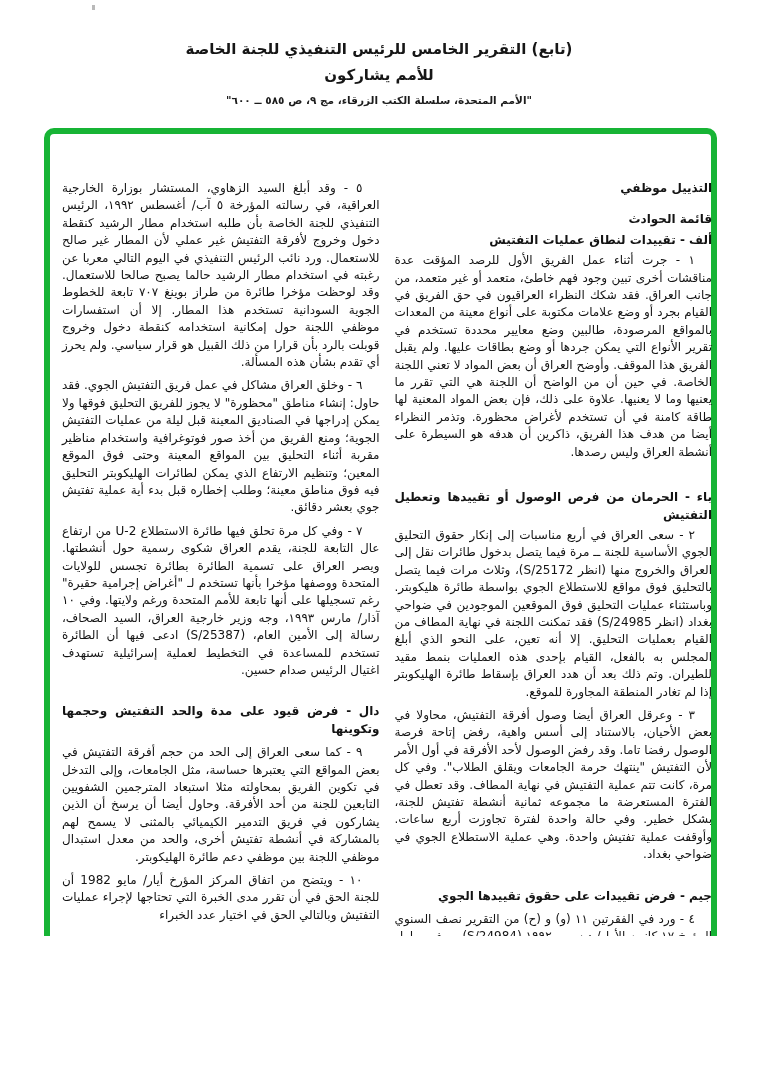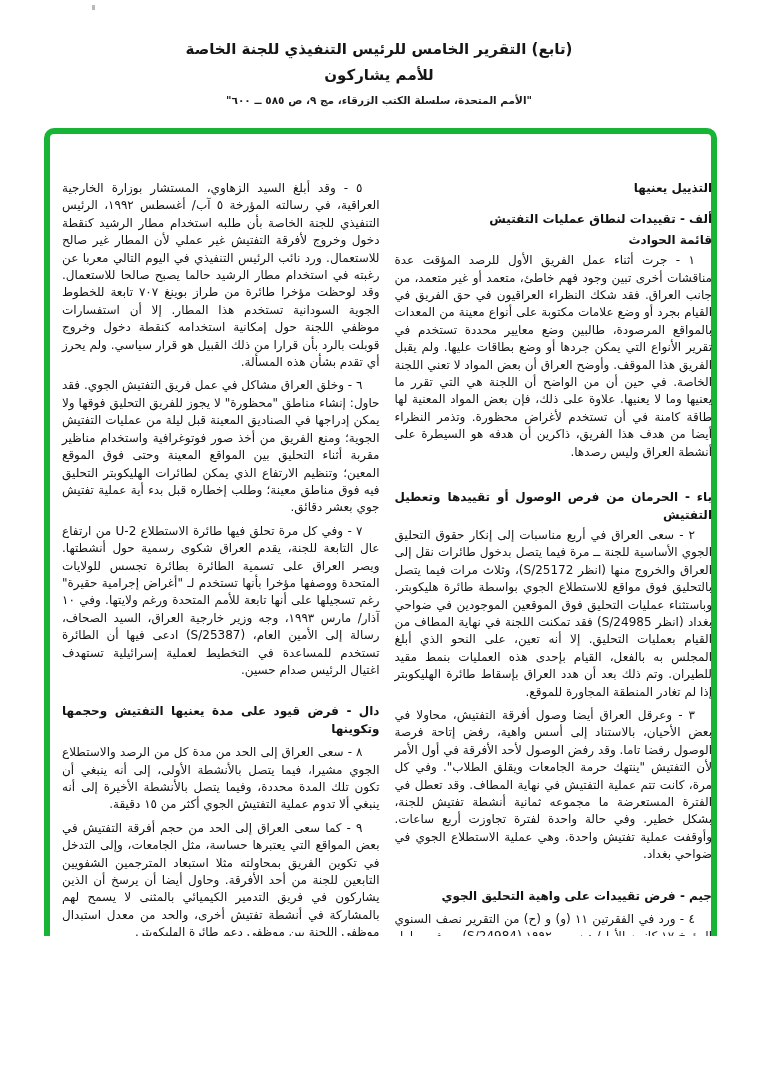--- a/index.html
+++ b/index.html
@@ -125,37 +125,36 @@
     <div class="header-title-1">(تابع) التقرير الخامس للرئيس التنفيذي للجنة الخاصة</div>
     <div class="header-title-2">للأمم يشاركون</div>
     <div class="header-source">"الأمم المتحدة، سلسلة الكتب الزرقاء، مج ٩، ص ٥٨٥ ــ ٦٠٠"</div>
   </div>
 
   <div class="frame"></div>
 
   <div class="content">
 
     <div class="col">
-      <div class="heading appendix">التذييل يعنيها</div>
+      <div class="heading appendix">التذييل موظفي</div>
+      <div class="heading">قائمة الحوادث</div>
       <div class="heading">ألف - تقييدات لنطاق عمليات التفتيش</div>
-      <div class="heading">قائمة الحوادث</div>
       <p class="para">١ - جرت أثناء عمل الفريق الأول للرصد المؤقت عدة مناقشات أخرى تبين وجود فهم خاطئ، متعمد أو غير متعمد، من جانب العراق. فقد شكك النظراء العراقيون في حق الفريق في القيام بجرد أو وضع علامات مكتوبة على أنواع معينة من المعدات بالمواقع المرصودة، طالبين وضع معايير محددة تستخدم في تقرير الأنواع التي يمكن جردها أو وضع بطاقات عليها. ولم يقبل الفريق هذا الموقف. وأوضح العراق أن بعض المواد لا تعني اللجنة الخاصة. في حين أن من الواضح أن اللجنة هي التي تقرر ما يعنيها وما لا يعنيها. علاوة على ذلك، فإن بعض المواد المعنية لها طاقة كامنة في أن تستخدم لأغراض محظورة. وتذمر النظراء أيضا من هدف هذا الفريق، ذاكرين أن هدفه هو السيطرة على أنشطة العراق وليس رصدها.</p>
       <div class="heading pre-gap">باء - الحرمان من فرص الوصول أو تقييدها وتعطيل التفتيش</div>
       <p class="para">٢ - سعى العراق في أربع مناسبات إلى إنكار حقوق التحليق الجوي الأساسية للجنة ــ مرة فيما يتصل بدخول طائرات نقل إلى العراق والخروج منها (انظر S/25172)، وثلاث مرات فيما يتصل بالتحليق فوق مواقع للاستطلاع الجوي بواسطة طائرة هليكوبتر. وباستثناء عمليات التحليق فوق الموقعين الموجودين في ضواحي بغداد (انظر S/24985) فقد تمكنت اللجنة في نهاية المطاف من القيام بعمليات التحليق. إلا أنه تعين، على النحو الذي أبلغ المجلس به بالفعل، القيام بإحدى هذه العمليات بنمط مقيد للطيران. وتم ذلك بعد أن هدد العراق بإسقاط طائرة الهليكوبتر إذا لم تغادر المنطقة المجاورة للموقع.</p>
       <p class="para">٣ - وعرقل العراق أيضا وصول أفرقة التفتيش، محاولا في بعض الأحيان، بالاستناد إلى أسس واهية، رفض إتاحة فرصة الوصول رفضا تاما. وقد رفض الوصول لأحد الأفرقة في أول الأمر لأن التفتيش "ينتهك حرمة الجامعات ويقلق الطلاب". وفي كل مرة، كانت تتم عملية التفتيش في نهاية المطاف. وقد تعطل في الفترة المستعرضة ما مجموعه ثمانية أنشطة تفتيش للجنة، بشكل خطير. وفي حالة واحدة لفترة تجاوزت أربع ساعات. وأوقفت عملية تفتيش واحدة. وهي عملية الاستطلاع الجوي في ضواحي بغداد.</p>
-      <div class="heading big-gap">جيم - فرض تقييدات على واهية التحليق الجوي</div>
+      <div class="heading big-gap">جيم - فرض تقييدات على حقوق تقييدها الجوي</div>
       <p class="para last">٤ - ورد في الفقرتين ١١ (و) و (ح) من التقرير نصف السنوي المؤرخ ١٧ كانون الأول/ ديسمبر ١٩٩٢ (S/24984) وصف مطول للمشاكل التي واجهتها اللجنة الخاصة حتى ذلك التاريخ. وما زالت المشاكل مستمرة. وبالإضافة إلى الحوادث المشار إليها في الفقرة ٢ أعلاه، فقد خلق العراق مصاعب أخرى فيما يتصل بحقوق التحليق الجوي للجنة.</p>
     </div>
 
     <div class="col">
       <p class="para">٥ - وقد أبلغ السيد الزهاوي، المستشار بوزارة الخارجية العراقية، في رسالته المؤرخة ٥ آب/ أغسطس ١٩٩٢، الرئيس التنفيذي للجنة الخاصة بأن طلبه استخدام مطار الرشيد كنقطة دخول وخروج لأفرقة التفتيش غير عملي لأن المطار غير صالح للاستعمال. ورد نائب الرئيس التنفيذي في اليوم التالي معربا عن رغبته في استخدام مطار الرشيد حالما يصبح صالحا للاستعمال. وقد لوحظت مؤخرا طائرة من طراز بوينغ ٧٠٧ تابعة للخطوط الجوية السودانية تستخدم هذا المطار. إلا أن استفسارات موظفي اللجنة حول إمكانية استخدامه كنقطة دخول وخروج قوبلت بالرد بأن قرارا من ذلك القبيل هو قرار سياسي. ولم يحرز أي تقدم بشأن هذه المسألة.</p>
       <p class="para">٦ - وخلق العراق مشاكل في عمل فريق التفتيش الجوي. فقد حاول: إنشاء مناطق "محظورة" لا يجوز للفريق التحليق فوقها ولا يمكن إدراجها في الصناديق المعينة قبل ليلة من عمليات التفتيش الجوية؛ ومنع الفريق من أخذ صور فوتوغرافية واستخدام مناظير مقربة أثناء التحليق بين المواقع المعينة وحتى فوق الموقع المعين؛ وتنظيم الارتفاع الذي يمكن لطائرات الهليكوبتر التحليق فيه فوق مناطق معينة؛ وطلب إخطاره قبل بدء أية عملية تفتيش جوي بعشر دقائق.</p>
       <p class="para">٧ - وفي كل مرة تحلق فيها طائرة الاستطلاع U-2 من ارتفاع عال التابعة للجنة، يقدم العراق شكوى رسمية حول أنشطتها. ويصر العراق على تسمية الطائرة بطائرة تجسس للولايات المتحدة ووصفها مؤخرا بأنها تستخدم لـ "أغراض إجرامية حقيرة" رغم تسجيلها على أنها تابعة للأمم المتحدة ورغم ولايتها. وفي ١٠ آذار/ مارس ١٩٩٣، وجه وزير خارجية العراق، السيد الصحاف، رسالة إلى الأمين العام، (S/25387) ادعى فيها أن الطائرة تستخدم للمساعدة في التخطيط لعملية إسرائيلية تستهدف اغتيال الرئيس صدام حسين.</p>
-      <div class="heading big-gap">دال - فرض قيود على مدة يعنيها التفتيش وحجمها وتكوينها</div>
-      <p class="para">٨ - سعى العراق إلى الحد من مدة كل من الرصد والاستطلاع الجوي مشيرا، فيما يتصل بالأنشطة الأولى، إلى أنه ينبغي أن تكون تلك المدة محددة، وفيما يتصل بالأنشطة الأخيرة إلى أنه ينبغي ألا تدوم عملية التفتيش الجوي أكثر من ١٥ دقيقة.</p>
+      <div class="heading big-gap">دال - فرض قيود على مدة والحد التفتيش وحجمها وتكوينها</div>
       <p class="para">٩ - كما سعى العراق إلى الحد من حجم أفرقة التفتيش في بعض المواقع التي يعتبرها حساسة، مثل الجامعات، وإلى التدخل في تكوين الفريق بمحاولته مثلا استبعاد المترجمين الشفويين التابعين للجنة من أحد الأفرقة. وحاول أيضا أن يرسخ أن الذين يشاركون في فريق التدمير الكيميائي بالمثنى لا يسمح لهم بالمشاركة في أنشطة تفتيش أخرى، والحد من معدل استبدال موظفي اللجنة بين موظفي دعم طائرة الهليكوبتر.</p>
       <p class="para last">١٠ - ويتضح من اتفاق المركز المؤرخ أيار/ مايو 1982 أن للجنة الحق في أن تقرر مدى الخبرة التي تحتاجها لإجراء عمليات التفتيش وبالتالي الحق في اختيار عدد الخبراء</p>
     </div>
 
   </div>
 
   <div class="page-number">١١</div>
 
 </div>
 

